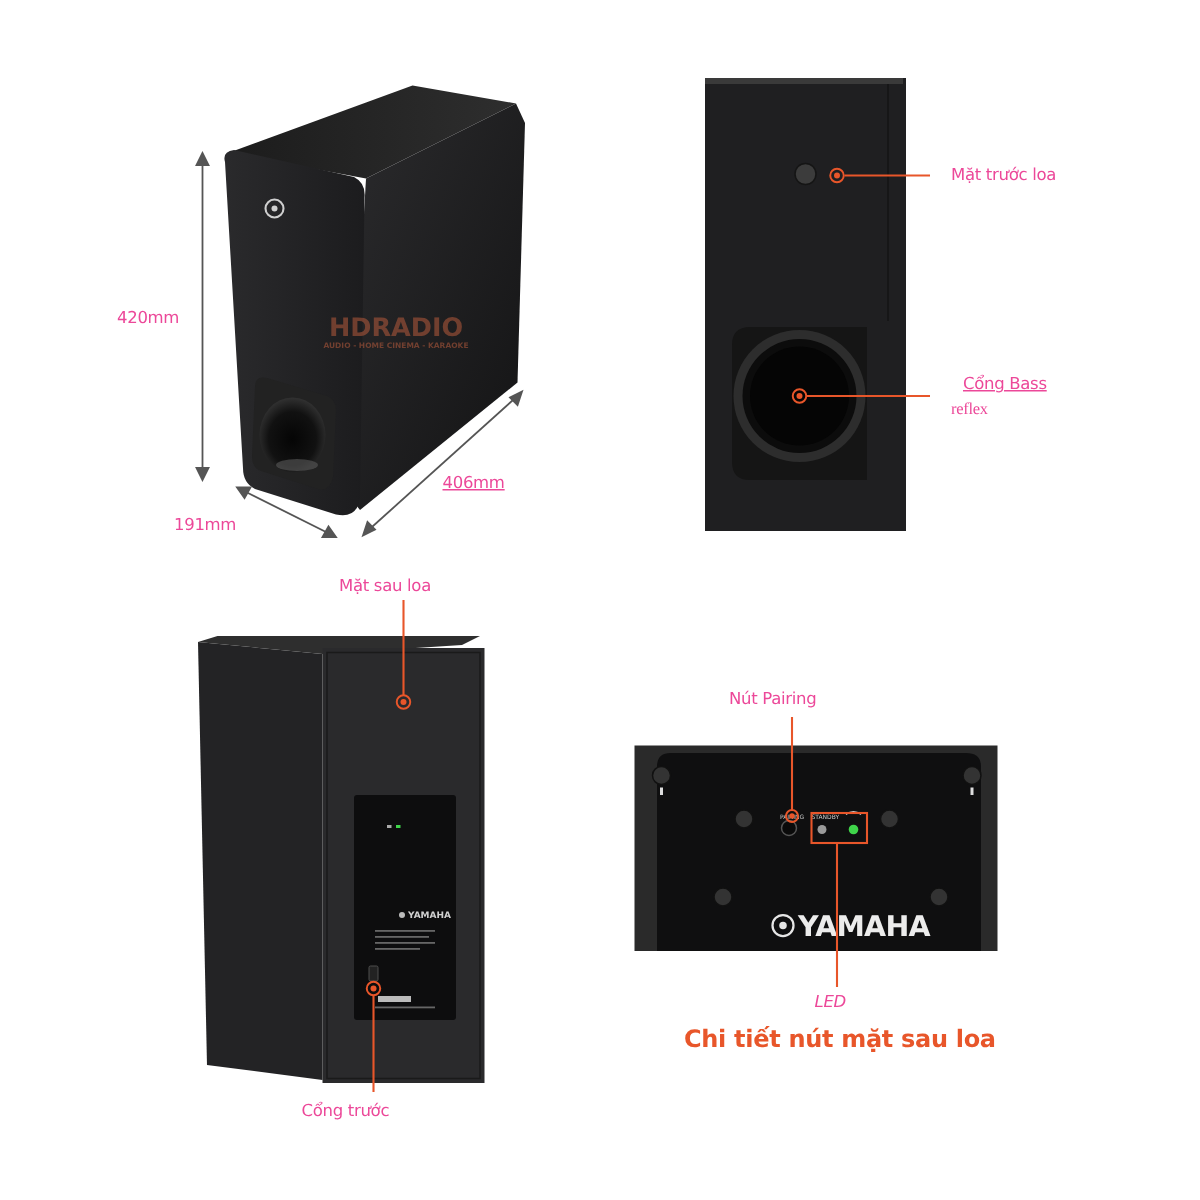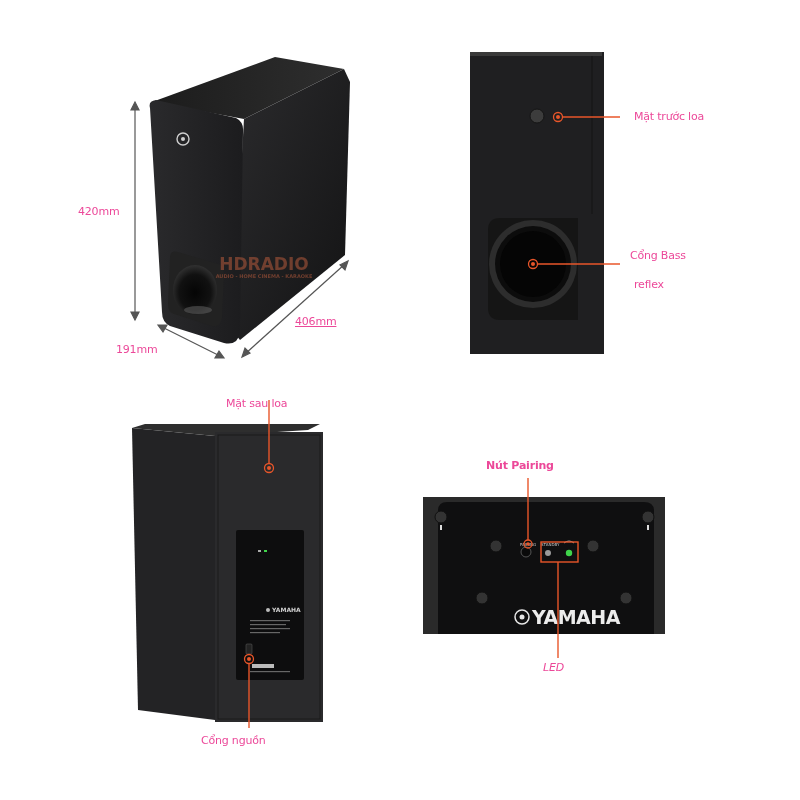--- a/index.html
+++ b/index.html
@@ -56,21 +56,21 @@
       <line x1="162" y1="327" x2="220" y2="356"></line>
       <polygon points="158,325 167,325 163,332"></polygon>
       <polygon points="224,358 215,358 219,351"></polygon>
       <line x1="245" y1="354" x2="345" y2="264"></line>
       <polygon points="242,357 245,348 250,353"></polygon>
       <polygon points="348,261 345,270 340,265"></polygon>
     </g>
   </svg>
 
   <div class="abs" style="left:209px;top:210px;width:110px;text-align:center;opacity:0.55;">
-    <div style="font-family:'DejaVu Sans',sans-serif;font-weight:bold;font-size:17px;color:#b55a3c;letter-spacing:0px;line-height:18px;margin-top:45px;">HDRADIO</div>
+    <div style="font-family:'DejaVu Sans',sans-serif;font-weight:bold;font-size:17px;color:#b55a3c;letter-spacing:0px;line-height:18px;">HDRADIO</div>
     <div style="font-family:'DejaVu Sans',sans-serif;font-weight:bold;font-size:5px;color:#b55a3c;line-height:7px;">AUDIO - HOME CINEMA - KARAOKE</div>
   </div>
 
   <div class="label" style="left:78px;top:203px;">420mm</div>
   <div class="label" style="left:295px;top:313px;text-decoration:underline;">406mm</div>
   <div class="label" style="left:116px;top:341px;">191mm</div>
 </div>
 
 <div class="panel" style="left:400px;top:0;width:400px;height:380px;">
   <svg width="400" height="380">
@@ -90,26 +90,26 @@
       <circle cx="158" cy="117" r="2" fill="#e8562a"></circle>
       <line x1="163" y1="117" x2="220" y2="117" stroke="#e8562a" stroke-width="1.4"></line>
     </g>
     <g>
       <circle cx="133" cy="264" r="4.5" fill="none" stroke="#e8562a" stroke-width="1.3"></circle>
       <circle cx="133" cy="264" r="2" fill="#e8562a"></circle>
       <line x1="138" y1="264" x2="220" y2="264" stroke="#e8562a" stroke-width="1.4"></line>
     </g>
   </svg>
   <div class="label" style="left:234px;top:108px;">Mặt trước loa</div>
-  <div class="label" style="left:230px;top:247px;">Cổng Bass</div>
-  <div class="label" style="left:234px;top:276px;">reflex</div>
+  <div class="label" style="left:242px;top:247px;text-decoration:underline;">Cổng Bass</div>
+  <div class="label" style="left:234px;top:264px;font-family:Liberation Serif, serif;">reflex</div>
 </div>
 
 <div class="panel" style="left:0;top:380px;width:400px;height:420px;">
-  <div class="label" style="left:226px;top:2px;margin-top:13px;">Mặt sau loa</div>
+  <div class="label" style="left:226px;top:2px;">Mặt sau loa</div>
   <svg width="400" height="420">
 
     <polygon points="132,48 215,56 215,340 138,330" fill="#232325"></polygon>
 
     <polygon points="132,48 145,44 320,44 308,50 215,56" fill="#2e2e2e"></polygon>
 
     <rect x="215" y="52" width="108" height="290" fill="#2a2a2c"></rect>
     <rect x="218" y="55" width="102" height="284" fill="none" stroke="#1a1a1a" stroke-width="1"></rect>
 
     <rect x="236" y="150" width="68" height="150" rx="2" fill="#0d0d0e"></rect>
@@ -131,25 +131,25 @@
       <line x1="269" y1="20" x2="269" y2="84" stroke="#e8562a" stroke-width="1.4"></line>
       <circle cx="269" cy="88" r="4.5" fill="none" stroke="#e8562a" stroke-width="1.3"></circle>
       <circle cx="269" cy="88" r="2" fill="#e8562a"></circle>
     </g>
     <g>
       <circle cx="249" cy="279" r="4.5" fill="none" stroke="#e8562a" stroke-width="1.3"></circle>
       <circle cx="249" cy="279" r="2" fill="#e8562a"></circle>
       <line x1="249" y1="284" x2="249" y2="348" stroke="#e8562a" stroke-width="1.4"></line>
     </g>
   </svg>
-  <div class="label" style="left:201px;top:352px;">Cổng nguồn</div>
+  <div class="label" style="left:201px;top:352px;">Cổng trước</div>
 </div>
 
 <div class="panel" style="left:400px;top:380px;width:400px;height:420px;">
-  <div class="label" style="left:86px;top:77px;font-weight:bold;">Nút Pairing</div>
+  <div class="label" style="left:86px;top:77px;">Nút Pairing</div>
   <svg width="400" height="420">
     <rect x="23" y="117" width="242" height="137" fill="#2a2a2a"></rect>
     <path d="M38,131 Q38,122 47,122 L244,122 Q254,122 254,131 L254,254 L38,254 Z" fill="#0f0f10"></path>
 
     <g fill="#333" stroke="#111" stroke-width="1">
       <circle cx="41" cy="137" r="6"></circle>
         <circle cx="248" cy="137" r="6"></circle>
       <circle cx="96" cy="166" r="6"></circle>
         <circle cx="193" cy="166" r="6"></circle>
       <circle cx="82" cy="218" r="6"></circle>
@@ -177,13 +177,14 @@
       <circle cx="128" cy="164" r="4" fill="none" stroke="#e8562a" stroke-width="1.3"></circle>
       <circle cx="128" cy="164" r="1.8" fill="#e8562a"></circle>
     </g>
 
     <g>
       <rect x="141" y="162" width="37" height="20" fill="none" stroke="#e8562a" stroke-width="1.4"></rect>
       <line x1="158" y1="182" x2="158" y2="278" stroke="#e8562a" stroke-width="1.4"></line>
     </g>
   </svg>
   <div class="label" style="left:143px;top:279px;font-style:italic;">LED</div>
+  <div class="caption" style="left:56px;top:303px;color:#e8562a;">Chi tiết nút mặt sau loa</div>
 </div>
 
 </body></html>

